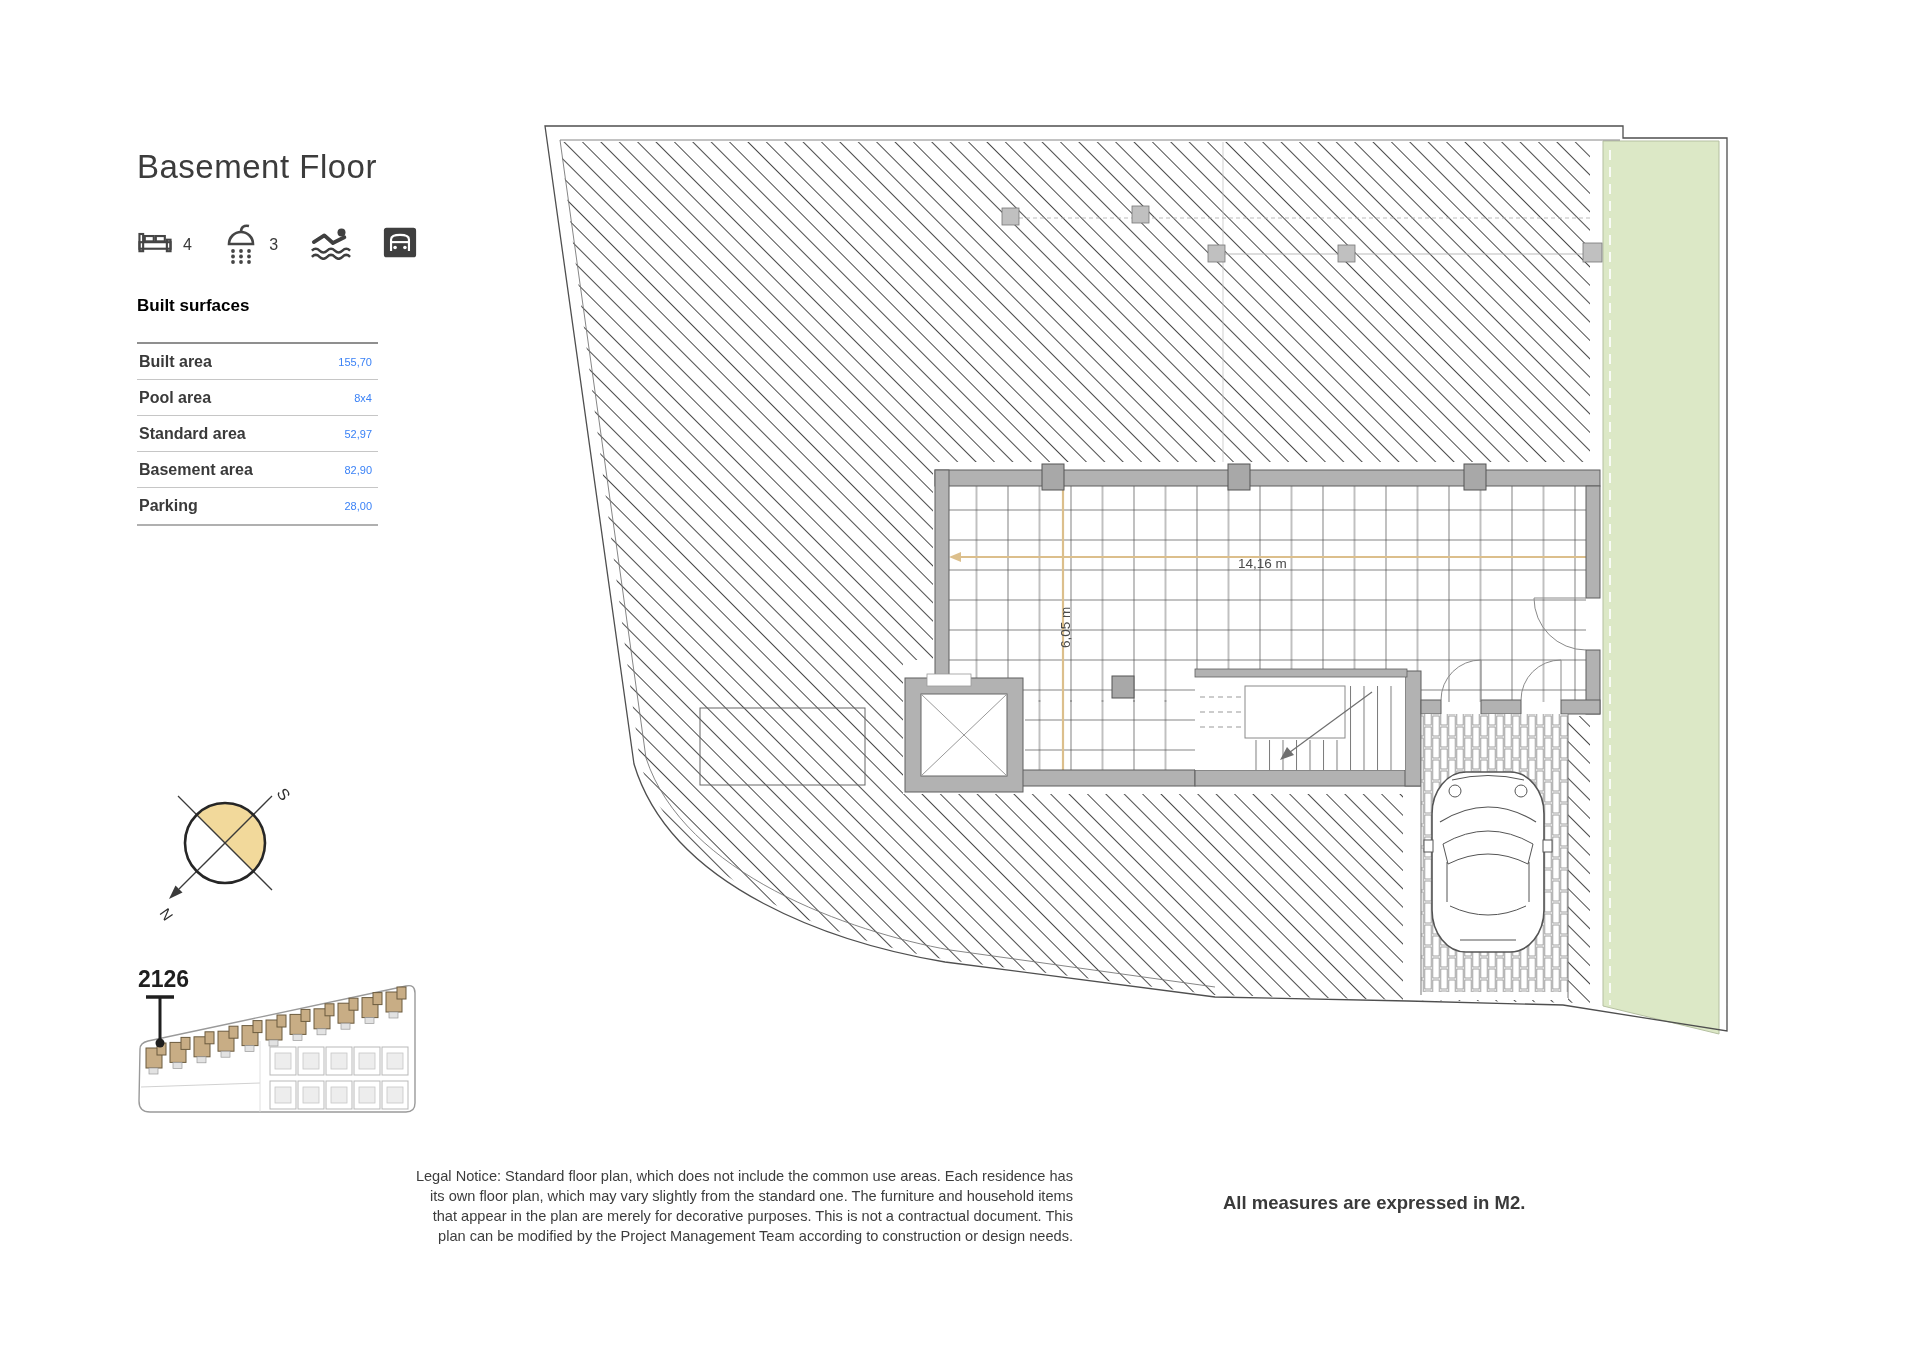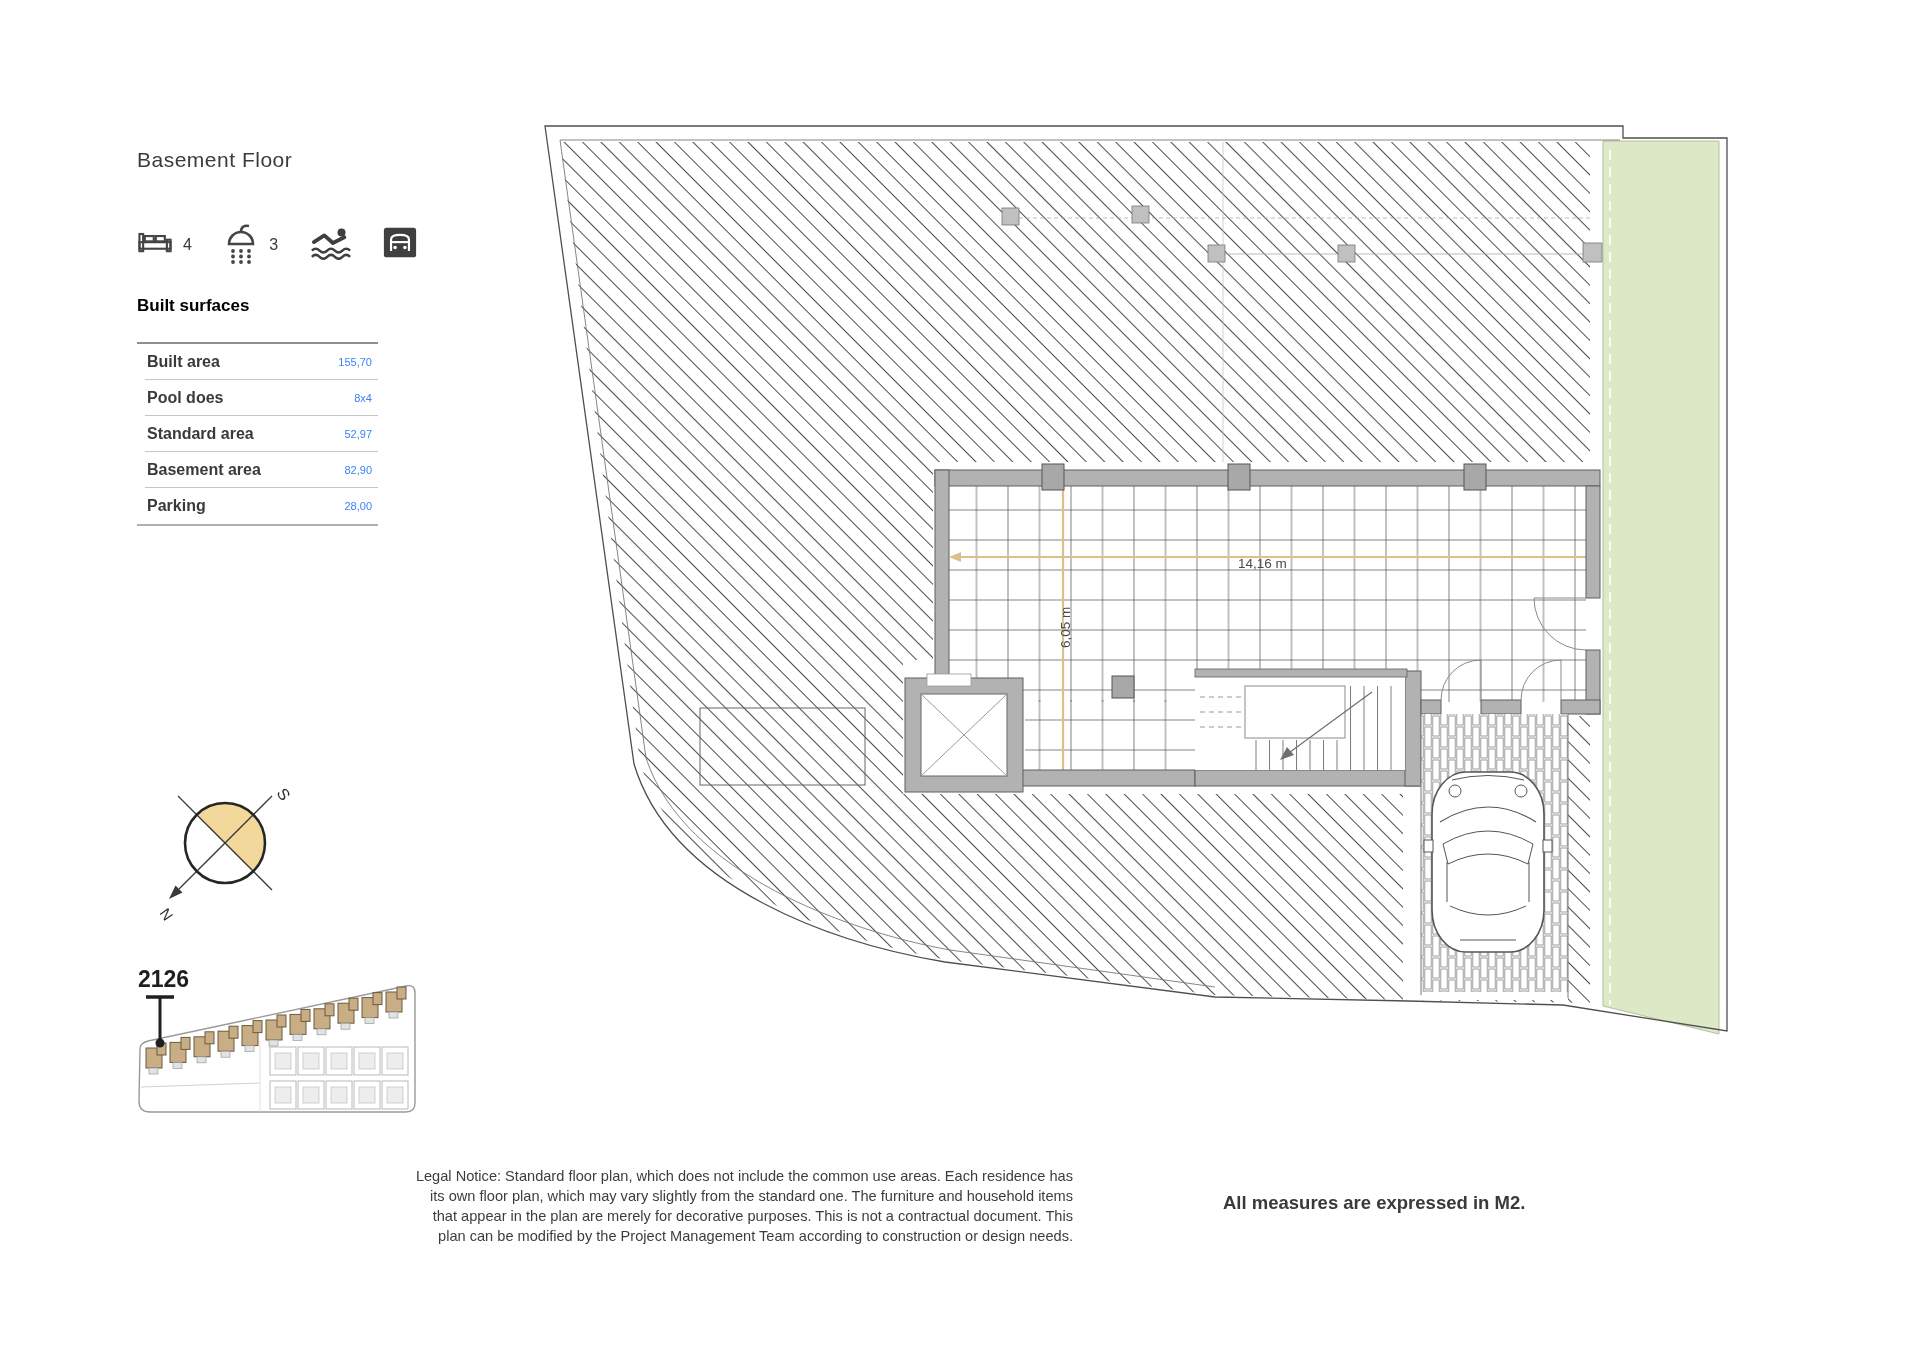--- a/index.html
+++ b/index.html
@@ -1,26 +1,26 @@
 <!DOCTYPE html>
 <html><head>
 <meta charset="utf-8">
 <style>
   html,body{margin:0;padding:0;background:#ffffff;}
   .page{
     position:relative;width:1920px;height:1357px;background:#ffffff;
     font-family:"Liberation Sans", sans-serif;color:#3a3a3a;overflow:hidden;
   }
   .abs{position:absolute;}
-  .title{left:137px;top:148px;font-size:21px;font-weight:400;color:#3c3c3c;letter-spacing:.5px;}
+  .title{left:137px;top:148px;font-size:33px;font-weight:400;color:#3c3c3c;letter-spacing:.5px;}
   .amenities{left:137px;top:222px;width:280px;height:46px;display:flex;align-items:center;gap:10px;}
   .spacer{width:12px;}
   .bs-heading{left:137px;top:296px;font-size:17px;font-weight:700;color:#000000;}
   .bs-table{left:137px;top:342px;width:241px;border-top:2px solid #8f8f8f;border-bottom:2px solid #b0b0b0;}
-  .bs-row{display:flex;justify-content:space-between;align-items:center;height:36px;border-bottom:1px solid #c6c6c6;padding:0 6px 0 2px;box-sizing:border-box;margin-left:8px;}
+  .bs-row{display:flex;justify-content:space-between;align-items:center;height:36px;border-bottom:1px solid #c6c6c6;padding:0 6px 0 2px;box-sizing:border-box;}
   .bs-row:last-child{border-bottom:none;}
   .bs-row .lbl{font-size:16px;font-weight:700;color:#3a3a3a;}
   .bs-row .val{font-size:11px;color:#3b82f6;}
   .legal{left:405px;top:1166px;width:668px;font-size:14.6px;line-height:20px;color:#3d3d3d;text-align:right;}
   .measures{left:1223px;top:1192px;font-size:18.5px;font-weight:600;color:#3a3a3a;}
   svg text{font-family:"Liberation Sans", sans-serif;}
 </style>
 </head>
 <body>
 
@@ -86,21 +86,21 @@
   </div>
 
   <div class="abs bs-heading">Built surfaces</div>
 
   <div class="abs bs-table">
     <div class="bs-row">
       <span class="lbl">Built area</span>
       <span class="val">155,70</span>
     </div>
     <div class="bs-row">
-      <span class="lbl">Pool does</span>
+      <span class="lbl">Pool area</span>
       <span class="val">8x4</span>
     </div>
     <div class="bs-row">
       <span class="lbl">Standard area</span>
       <span class="val">52,97</span>
     </div>
     <div class="bs-row">
       <span class="lbl">Basement area</span>
       <span class="val">82,90</span>
     </div>

